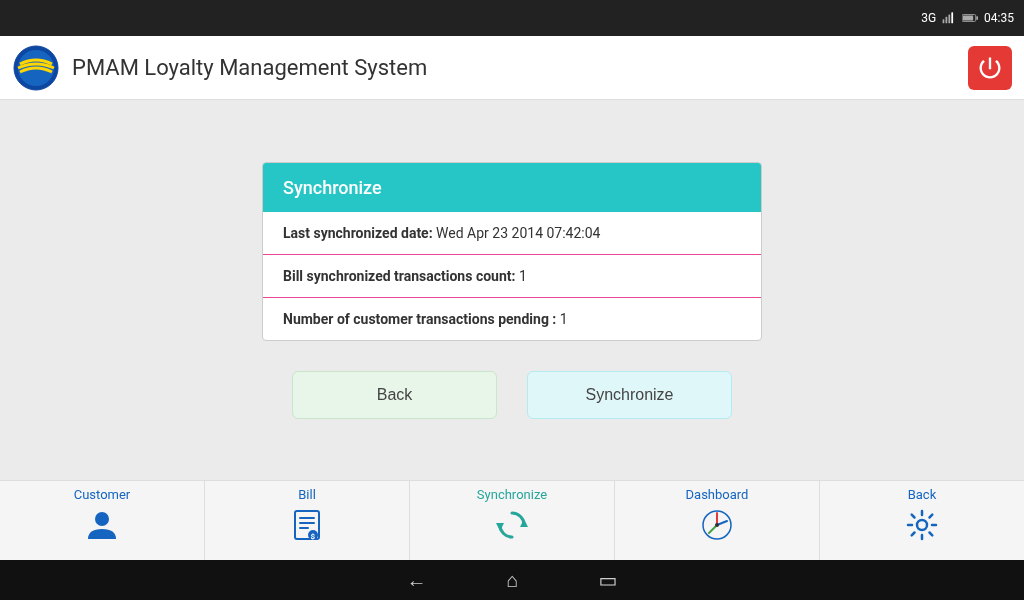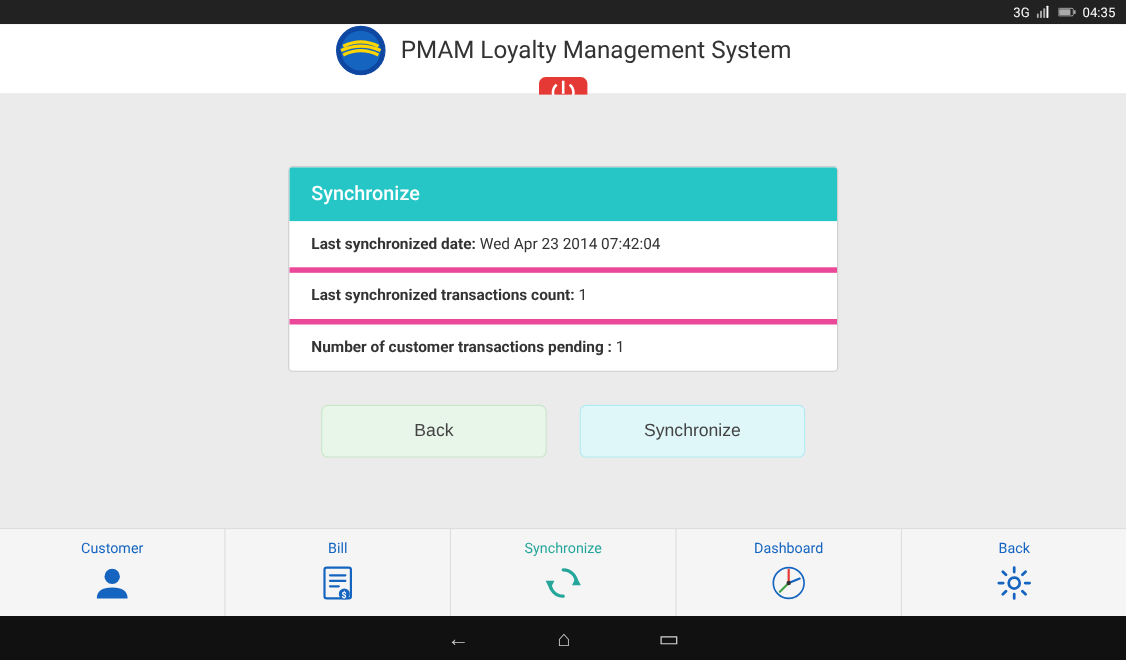--- a/index.html
+++ b/index.html
@@ -11,40 +11,39 @@
       overflow: hidden;
       display: flex;
       flex-direction: column;
     }
 
     
     .status-bar {
       background: #222;
       color: #fff;
       font-size: 12px;
-      height: 22px;
+      height: 36px;
       display: flex;
       align-items: center;
       justify-content: flex-end;
       padding: 0 10px;
       gap: 6px;
       flex-shrink: 0;
     }
 
     
     .header {
       background: #fff;
       height: 64px;
       display: flex;
       align-items: center;
       justify-content: space-between;
       padding: 0 12px;
       border-bottom: 1px solid #ddd;
       flex-shrink: 0;
-      flex-direction: column;
     }
     .header-left {
       display: flex;
       align-items: center;
       gap: 12px;
     }
     .logo {
       width: 48px;
       height: 48px;
     }
@@ -96,21 +95,21 @@
     .sync-card-header-title {
       color: #fff;
       font-size: 18px;
       font-weight: 500;
     }
     .sync-card-body {
       border-top: none;
     }
     .sync-row {
       padding: 13px 20px;
-      border-bottom: 5px solid #ec4899;
+      border-bottom: 1px solid #ec4899;
       font-size: 14px;
       color: #333;
     }
     .sync-row:last-child {
       border-bottom: none;
     }
     .sync-label {
       font-weight: bold;
     }
 
@@ -151,21 +150,20 @@
       background: #f5f5f5;
       border-top: 1px solid #ddd;
       display: flex;
       flex-shrink: 0;
     }
     .nav-item {
       flex: 1;
       display: flex;
       flex-direction: column;
       align-items: center;
-      justify-content: center;
       gap: 4px;
       cursor: pointer;
       border-right: 1px solid #ddd;
       padding: 6px 0;
     }
     .nav-item:last-child { border-right: none; }
     .nav-item.active .nav-label { color: #26a69a; }
     .nav-label {
       font-size: 13px;
       color: #1565c0;
@@ -245,21 +243,21 @@
       <span class="sync-card-header-title">Synchronize</span>
     </div>
     <div class="sync-card-body">
 
       <div class="sync-row">
         <span class="sync-label">Last synchronized date:</span>
         <span> </span><span>Wed Apr 23 2014 07:42:04</span>
       </div>
 
       <div class="sync-row">
-        <span class="sync-label">Last synchronized transactions count:</span>
+        <span class="sync-label">Bill synchronized transactions count:</span>
         <span> </span><span>1</span>
       </div>
 
 
       <div class="sync-row">
         <span class="sync-label">Number of customer transactions pending  :</span>
         <span> </span><span>1</span>
       </div>
 
     </div>

